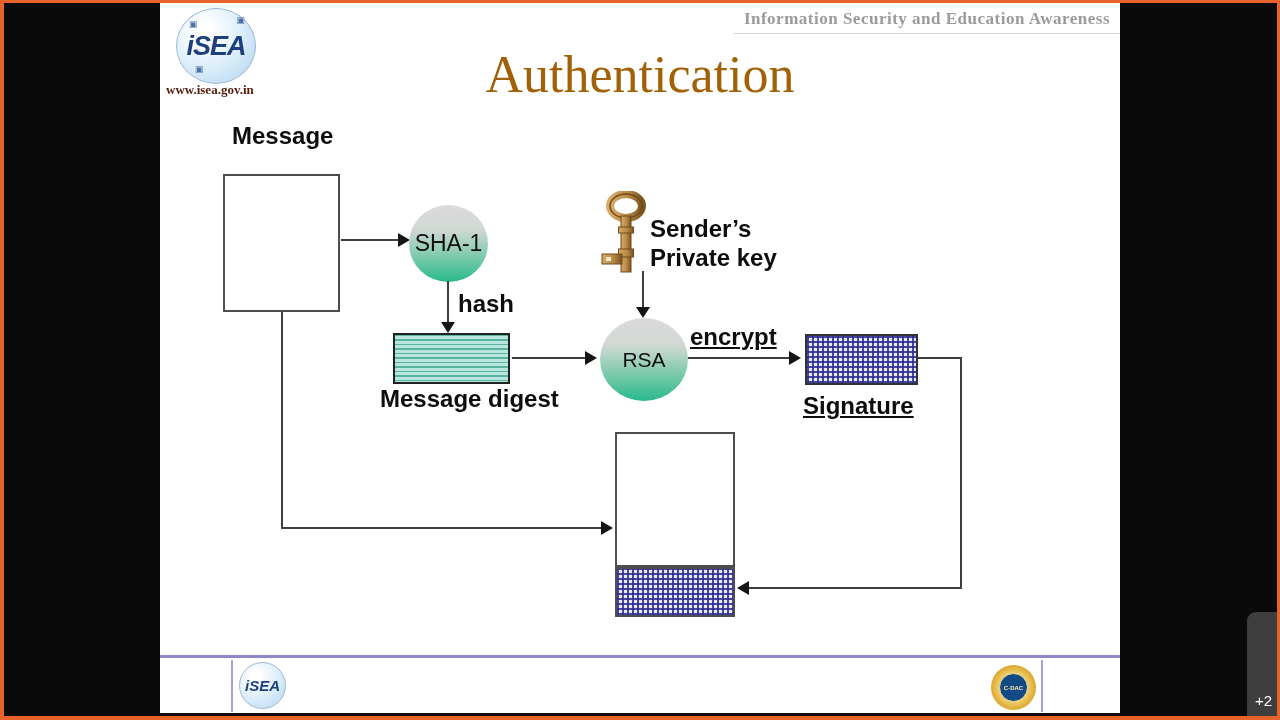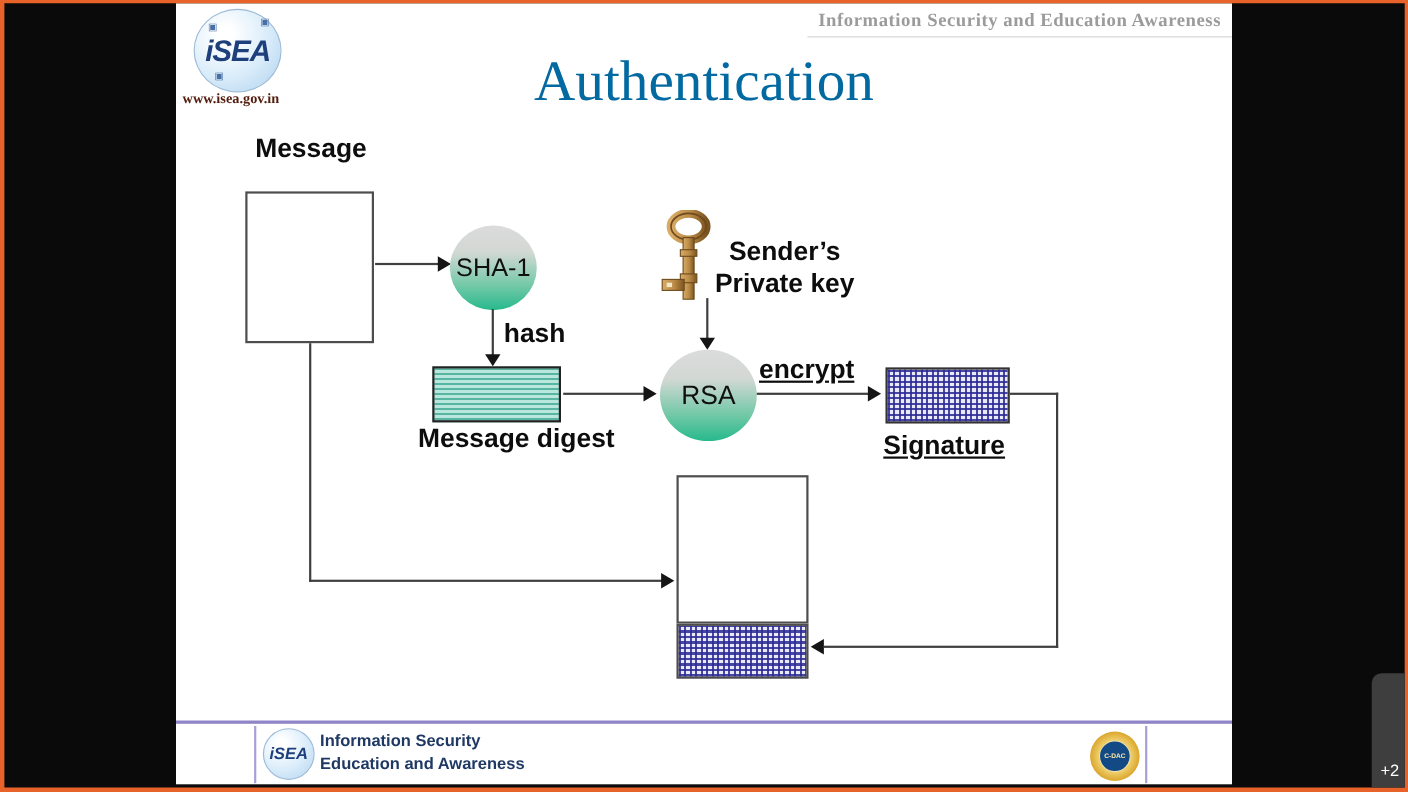--- a/index.html
+++ b/index.html
@@ -6,21 +6,21 @@
   html,body { width:1280px; height:720px; overflow:hidden; }
   body { position:relative; background:#0a0a0a; font-family:"Liberation Sans", sans-serif; }
 
   .frame-border { position:absolute; inset:0; border:3px solid #E7632A; border-left-width:4px; border-bottom-width:4px; pointer-events:none; z-index:50; }
 
   .slide { position:absolute; left:160px; top:3px; width:960px; height:710px; background:#ffffff; }
 
   
   .slide-header { position:absolute; left:0; top:6px; width:100%; text-align:right; }
   .slide-header span { display:inline-block; font-family:"Liberation Serif", serif; font-weight:bold; font-size:17px; color:#9b9b9b; letter-spacing:.5px; border-bottom:1px solid #d2d2d2; padding:0 10px 4px; }
-  .slide-title { position:absolute; left:0; top:42px; width:100%; text-align:center; font-family:"Liberation Serif", serif; font-size:52px; color:#0369a1; }
+  .slide-title { position:absolute; left:0; top:42px; width:100%; text-align:center; font-family:"Liberation Serif", serif; font-size:52px; color:#a16207; }
 
   
   .isea-logo { position:absolute; left:16px; top:5px; width:80px; height:76px; border-radius:50%;
     background:radial-gradient(circle at 35% 30%, #ffffff 10%, #d9ecfa 55%, #aed0ec 100%);
     border:1px solid #9cb9d6; display:flex; align-items:center; justify-content:center; }
   .isea-logo .isea-word { font-style:italic; font-weight:bold; font-size:27px; color:#1d3f7c; letter-spacing:-1px; }
   .isea-logo .deco { position:absolute; font-size:9px; color:#4a6fa5; }
   .isea-logo .deco.d1 { left:12px; top:10px; } .isea-logo .deco.d2 { right:10px; top:6px; } .isea-logo .deco.d3 { left:18px; bottom:9px; }
   .isea-url { position:absolute; left:6px; top:79px; width:102px; text-align:left; font-family:"Liberation Serif", serif; font-weight:bold; font-size:13px; color:#531d0e; }
 
@@ -31,21 +31,21 @@
   .vline { position:absolute; width:2px; background:#3f3f3f; }
   .arr { position:absolute; width:0; height:0; }
   .arr.right { border-top:7px solid transparent; border-bottom:7px solid transparent; border-left:12px solid #151515; }
   .arr.left  { border-top:7px solid transparent; border-bottom:7px solid transparent; border-right:12px solid #151515; }
   .arr.down  { border-left:7px solid transparent; border-right:7px solid transparent; border-top:11px solid #151515; }
 
   .grad-circle { position:absolute; border-radius:50%; display:flex; align-items:center; justify-content:center;
     background:linear-gradient(180deg, #dbdbdb 0%, #d2d8d4 32%, #70c8a6 72%, #27b98c 100%);
     color:#101010; }
   .sha1 { left:249px; top:202px; width:79px; height:77px; font-size:23px; }
-  .rsa  { left:440px; top:315px; width:88px; height:83px; font-size:24px; }
+  .rsa  { left:440px; top:315px; width:88px; height:83px; font-size:21px; }
 
   .stripes { background-color:#b9e7dd;
     background-image:repeating-linear-gradient(180deg, #58b5a2 0 1.5px, transparent 1.5px 4.5px); }
   .checker { background-color:#e9e9f7;
     background-image:repeating-linear-gradient(0deg, rgba(42,42,148,.85) 0 2px, transparent 2px 5px),
                      repeating-linear-gradient(90deg, rgba(42,42,148,.85) 0 2px, transparent 2px 5px); }
 
   
   .footer-line { position:absolute; left:0; top:652px; width:960px; height:3px; background:#8F86C8; }
   .fvline { position:absolute; width:2px; background:#A89FD6; top:657px; height:52px; }
@@ -120,21 +120,21 @@
       <rect x="20.5" y="36" width="15" height="6" fill="url(#brass)" stroke="#6e4a1c" stroke-width="1"></rect>
       <rect x="20.5" y="58" width="15" height="8" fill="url(#brass)" stroke="#6e4a1c" stroke-width="1"></rect>
       <rect x="4" y="63" width="20" height="10" fill="url(#brass)" stroke="#6e4a1c" stroke-width="1"></rect>
       <rect x="8" y="66" width="5" height="4" fill="#f4e6c8"></rect>
     </svg>
   </div>
 
   <div class="vline" style="left:482px; top:268px; height:38px;"></div>
   <div class="arr down" style="left:476px; top:304px;"></div>
 
-  <div class="lbl" style="left:490px; top:211px; line-height:29px;text-align:center;">
+  <div class="lbl" style="left:490px; top:211px; line-height:29px;">
     <div>Sender’s</div>
     <div>Private key</div>
   </div>
 
   <div class="grad-circle rsa">
     <span>RSA</span>
   </div>
 
   <div class="lbl" style="left:530px; top:320px;text-decoration:underline;">encrypt</div>
   <div class="hline" style="left:528px; top:354px; width:102px;"></div>
@@ -153,24 +153,20 @@
 
   <div class="vline" style="left:121px; top:309px; height:217px;"></div>
   <div class="hline" style="left:121px; top:524px; width:322px;"></div>
   <div class="arr right" style="left:441px; top:518px;"></div>
 
   <div class="footer-line"></div>
   <div class="fvline" style="left:71px;"></div>
   <div class="footer-logo">
     <span>iSEA</span>
   </div>
-  <div class="footer-org">
-    <div>Information Security</div>
-    <div>Education and Awareness</div>
-  </div>
   <div class="badge">
     <div class="badge-inner">C-DAC</div>
   </div>
   <div class="fvline" style="left:881px;"></div>
 
 </div>
 
 <div class="overlay-more">
   <span>+2</span>
 </div>

